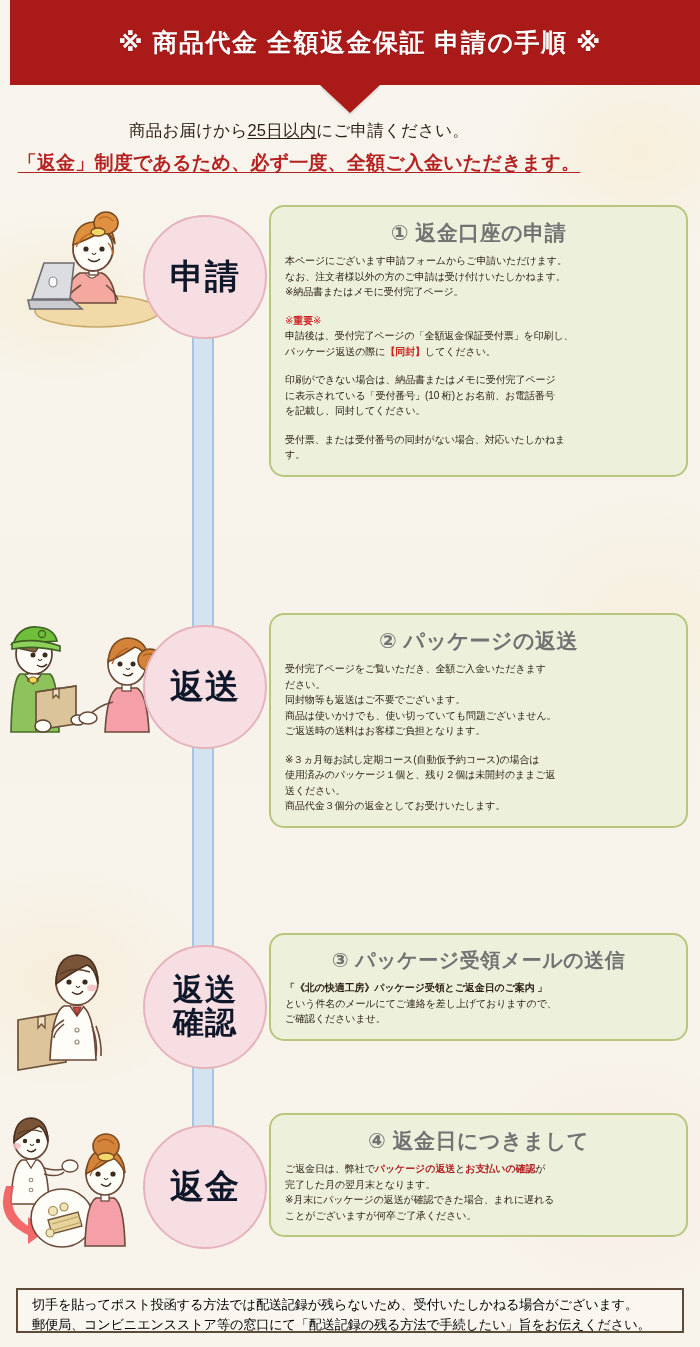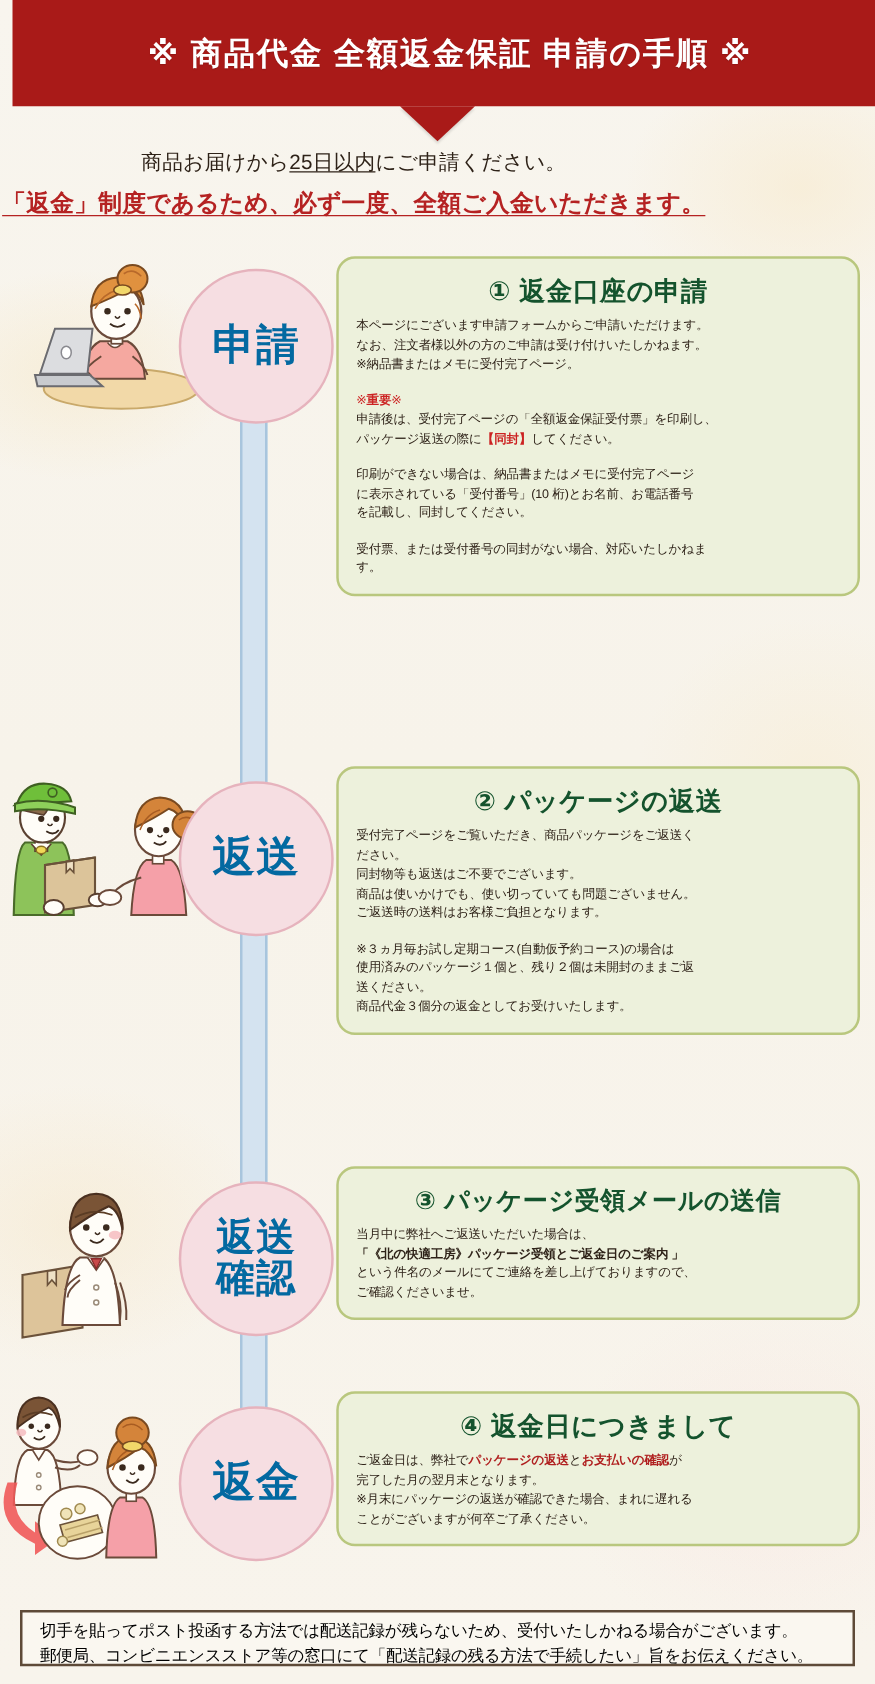--- a/index.html
+++ b/index.html
@@ -56,21 +56,21 @@
     width: 0; height: 0;
     border-left: 30px solid transparent;
     border-right: 30px solid transparent;
     border-top: 28px solid #a91a18;
     filter: drop-shadow(0 2px 1px rgba(0,0,0,0.12));
   }
 
   
   .lead {
     position: absolute;
-    left: 0; top: 118px;
+    left: 16px; top: 118px;
     width: 566px;
     text-align: center;
   }
   .lead-line1 {
     font-size: 16.5px;
     color: #2e2218;
     letter-spacing: 0.2px;
     line-height: 1.5;
     white-space: nowrap;
   }
@@ -106,21 +106,21 @@
     border-radius: 50%;
     background: #f6dee2;
     border: 2px solid #e6b3bd;
     display: flex;
     align-items: center;
     justify-content: center;
     z-index: 3;
     box-sizing: border-box;
   }
   .badge-label {
-    color: #0369a1;
+    color: #0f172a;
     font-weight: bold;
     text-align: center;
     line-height: 1.05;
     letter-spacing: 1px;
   }
 
   
   .card {
     position: absolute;
     left: 269px;
@@ -129,21 +129,21 @@
     border: 2px solid #b9c77e;
     border-radius: 15px;
     box-sizing: border-box;
     padding: 10px 14px 12px 14px;
     z-index: 2;
   }
   .card-title {
     text-align: center;
     font-size: 21px;
     font-weight: bold;
-    color: #14532d;
+    color: #737373;
     letter-spacing: 0.5px;
     margin: 2px 0 6px 0;
     white-space: nowrap;
   }
   .card-body p {
     margin: 0;
     font-size: 10px;
     line-height: 1.55;
     color: #2e2218;
     letter-spacing: -0.1px;
@@ -376,37 +376,36 @@
       <p>を記載し、同封してください。</p>
       <div class="gap"></div>
       <p class="red">受付票、または受付番号の同封がない場合、対応いたしかねま</p>
       <p class="red">す。</p>
     </div>
   </div>
 
   <div class="card" style="top:613px;">
     <div class="card-title">② パッケージの返送</div>
     <div class="card-body">
-      <p>受付完了ページをご覧いただき、商品パッケージをご返送く</p>
+      <p>受付完了ページをご覧いただき、全額ご入金いただきます</p>
       <p>ださい。</p>
       <p>同封物等も返送はご不要でございます。</p>
       <p>商品は使いかけでも、使い切っていても問題ございません。</p>
       <p>ご返送時の送料はお客様ご負担となります。</p>
       <div class="gap"></div>
       <p>※３ヵ月毎お試し定期コース(自動仮予約コース)の場合は</p>
       <p>使用済みのパッケージ１個と、残り２個は未開封のままご返</p>
       <p>送ください。</p>
       <p>商品代金３個分の返金としてお受けいたします。</p>
     </div>
   </div>
 
   <div class="card" style="top:933px;">
     <div class="card-title" style="font-size:20px;">③ パッケージ受領メールの送信</div>
     <div class="card-body">
-      <p>当月中に弊社へご返送いただいた場合は、</p>
       <p class="dark-red-b">「《北の快適工房》パッケージ受領とご返金日のご案内 」</p>
       <p>という件名のメールにてご連絡を差し上げておりますので、</p>
       <p>ご確認くださいませ。</p>
     </div>
   </div>
 
   <div class="card" style="top:1113px;">
     <div class="card-title">④ 返金日につきまして</div>
     <div class="card-body">
       <p><span>ご返金日は、弊社で</span><span class="dark-red-b">パッケージの返送</span><span>と</span><span class="dark-red-b">お支払いの確認</span><span>が</span></p>

